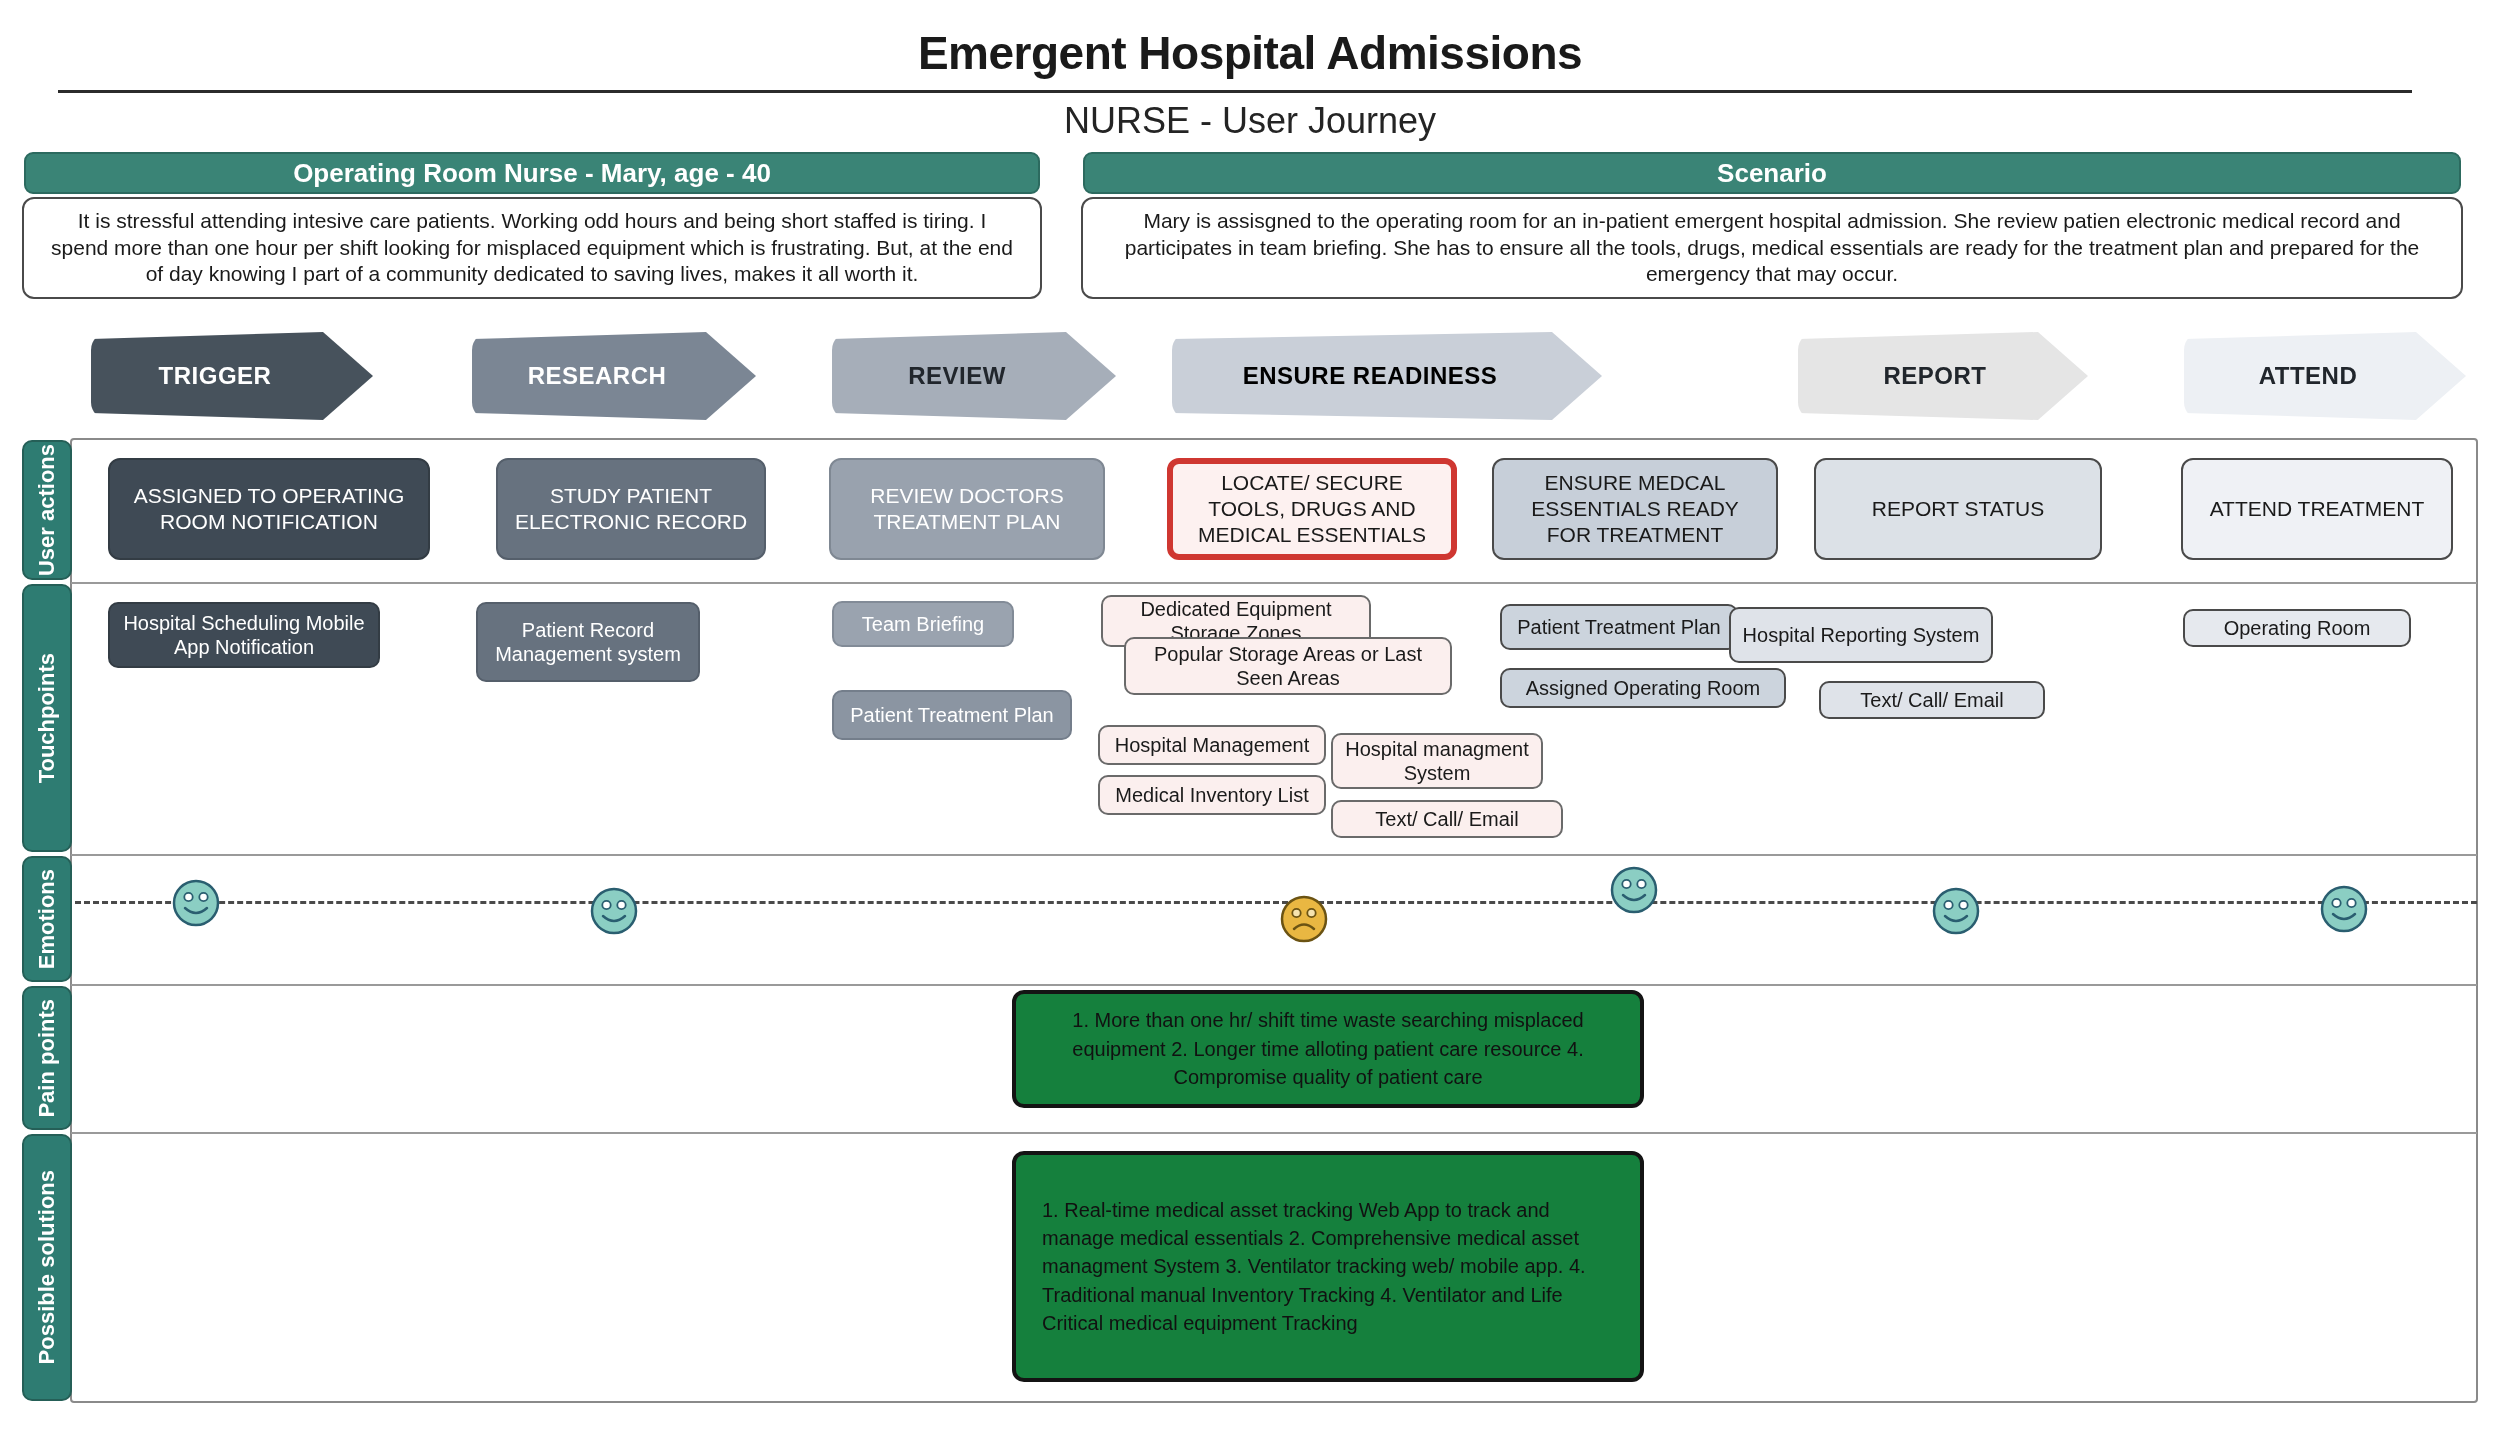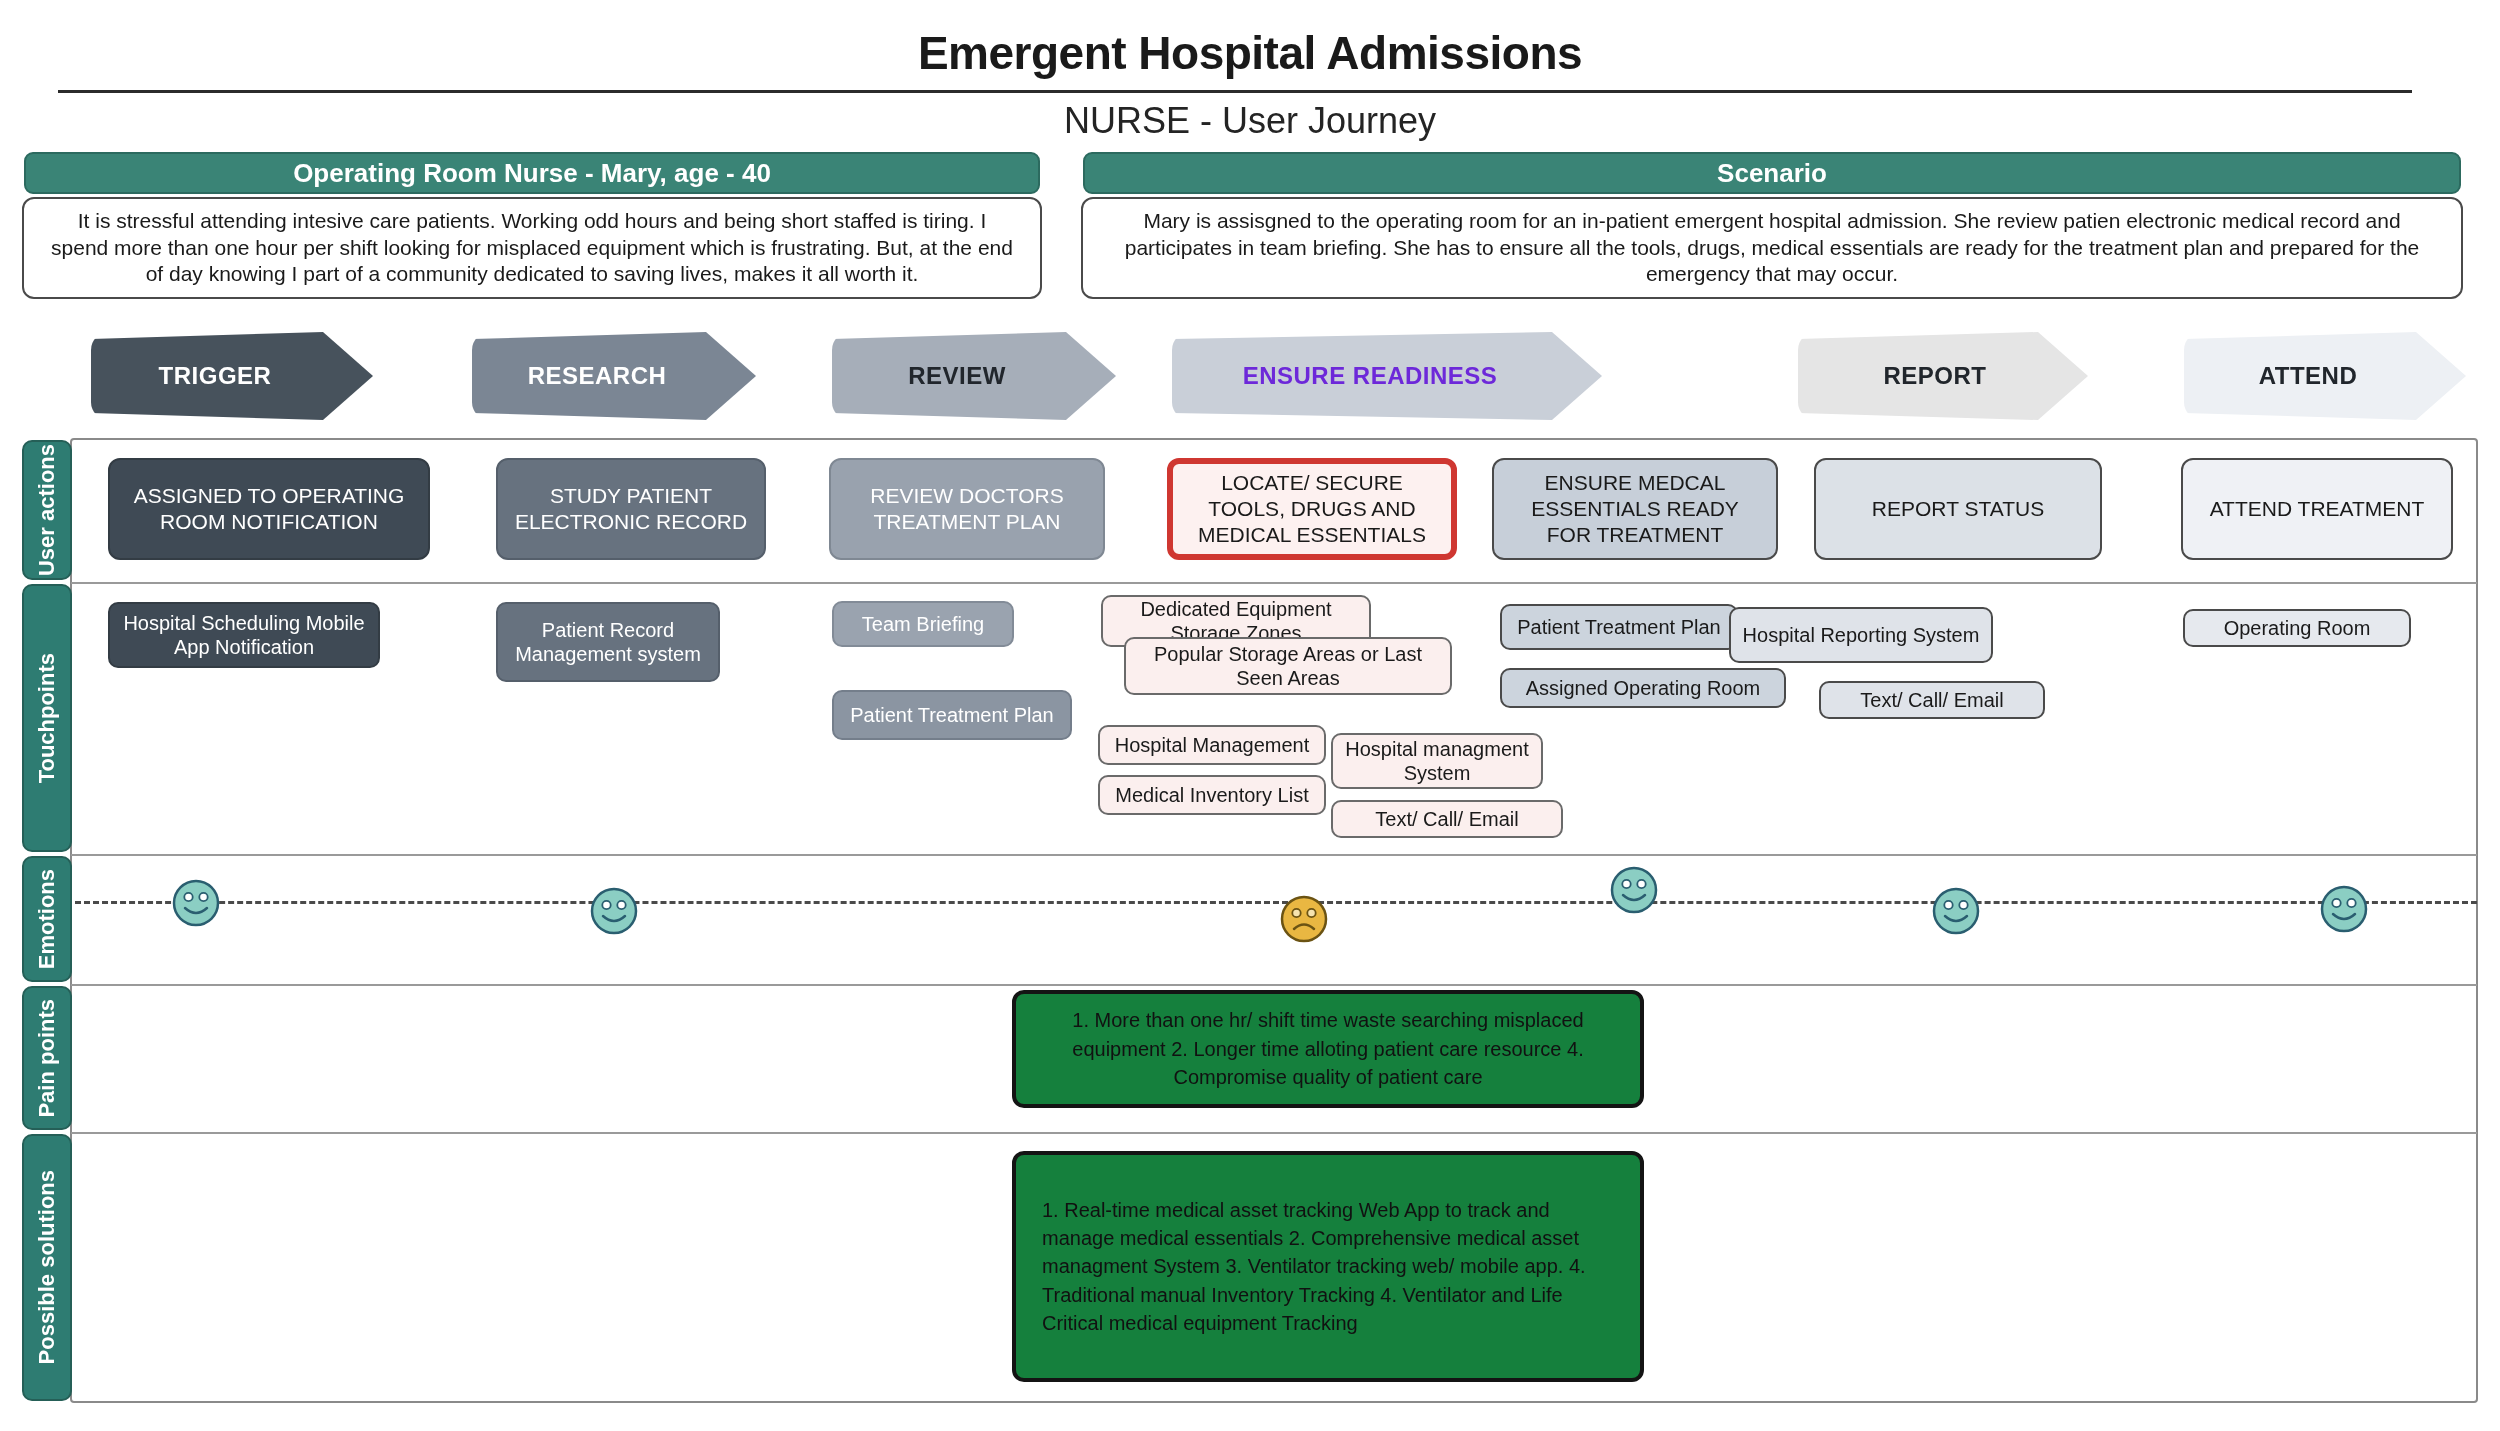--- a/index.html
+++ b/index.html
@@ -24,21 +24,21 @@
   .scenario-body{left:1081px;top:197px;width:1382px;height:102px;}
 
   
   .stage{top:332px;height:88px;display:flex;align-items:center;justify-content:center;
          font-weight:bold;font-size:24px;letter-spacing:0.5px;box-sizing:border-box;padding-right:34px;
          clip-path:polygon(0 8%,calc(100% - 50px) 0,100% 50%,calc(100% - 50px) 100%,0 92%);
          border-radius:18px;}
   .s1{left:91px;width:282px;background:#47525c;color:#ffffff;}
   .s2{left:472px;width:284px;background:#7b8694;color:#ffffff;}
   .s3{left:832px;width:284px;background:#a6aeb9;color:#21262c;}
-  .s4{left:1172px;width:430px;background:#c9cfd8;color:#6d28d9;}
+  .s4{left:1172px;width:430px;background:#c9cfd8;color:#000000;}
   .s5{left:1798px;width:290px;background:#e5e5e5;color:#21262c;padding-left:18px;}
   .s6{left:2184px;width:282px;background:#edf0f4;color:#21262c;}
 
   
   .grid-frame{left:70px;top:438px;width:2408px;height:965px;border:2px solid #8a8a8a;
               border-radius:4px;box-sizing:border-box;background:#ffffff;}
   .sep{left:71px;width:2406px;height:0;border-top:2px solid #9a9a9a;}
   .sep1{top:582px;} .sep2{top:854px;} .sep3{top:984px;} .sep4{top:1132px;}
 
   
@@ -57,21 +57,21 @@
   .ua3{left:829px;width:276px;background:#99a2ae;color:#ffffff;border:2px solid #7f8893;}
   .ua4{left:1167px;width:290px;background:#fdf1f0;color:#1a1a1a;border:6px solid #cf3731;}
   .ua5{left:1492px;width:286px;background:#c7cfd9;color:#1a1a1a;border:2px solid #4a4a4a;}
   .ua6{left:1814px;width:288px;background:#dce1e7;color:#1a1a1a;border:2px solid #4a4a4a;}
   .ua7{left:2181px;width:272px;background:#eff1f5;color:#1a1a1a;border:2px solid #4a4a4a;}
 
   
   .tp{border-radius:10px;display:flex;align-items:center;justify-content:center;text-align:center;
       font-size:20px;line-height:1.2;padding:4px 10px;box-sizing:border-box;}
   .tp1{left:108px;top:602px;width:272px;height:66px;background:#3f4a55;color:#fff;border:2px solid #333c44;}
-  .tp2{left:496px;top:602px;width:224px;height:80px;background:#67727f;color:#fff;border:2px solid #555f6b;}
+  .tp2{left:476px;top:602px;width:224px;height:80px;background:#67727f;color:#fff;border:2px solid #555f6b;}
   .tp3{left:832px;top:601px;width:182px;height:46px;background:#9aa3af;color:#fff;border:2px solid #828b97;}
   .tp4{left:832px;top:690px;width:240px;height:50px;background:#8b95a2;color:#fff;border:2px solid #747e8b;}
   .pink{background:#fbefee;border:2px solid #6a6a6a;color:#1a1a1a;}
   .tp5{left:1101px;top:595px;width:270px;height:52px;}
   .tp6{left:1101px;top:637px;width:328px;height:58px;margin-left:23px;}
   .tp7{left:1098px;top:725px;width:228px;height:40px;}
   .tp8{left:1098px;top:775px;width:228px;height:40px;}
   .tp9{left:1331px;top:733px;width:212px;height:56px;}
   .tp10{left:1331px;top:800px;width:232px;height:38px;}
   .steel{background:#ccd4dd;border:2px solid #4a4a4a;color:#1a1a1a;}

